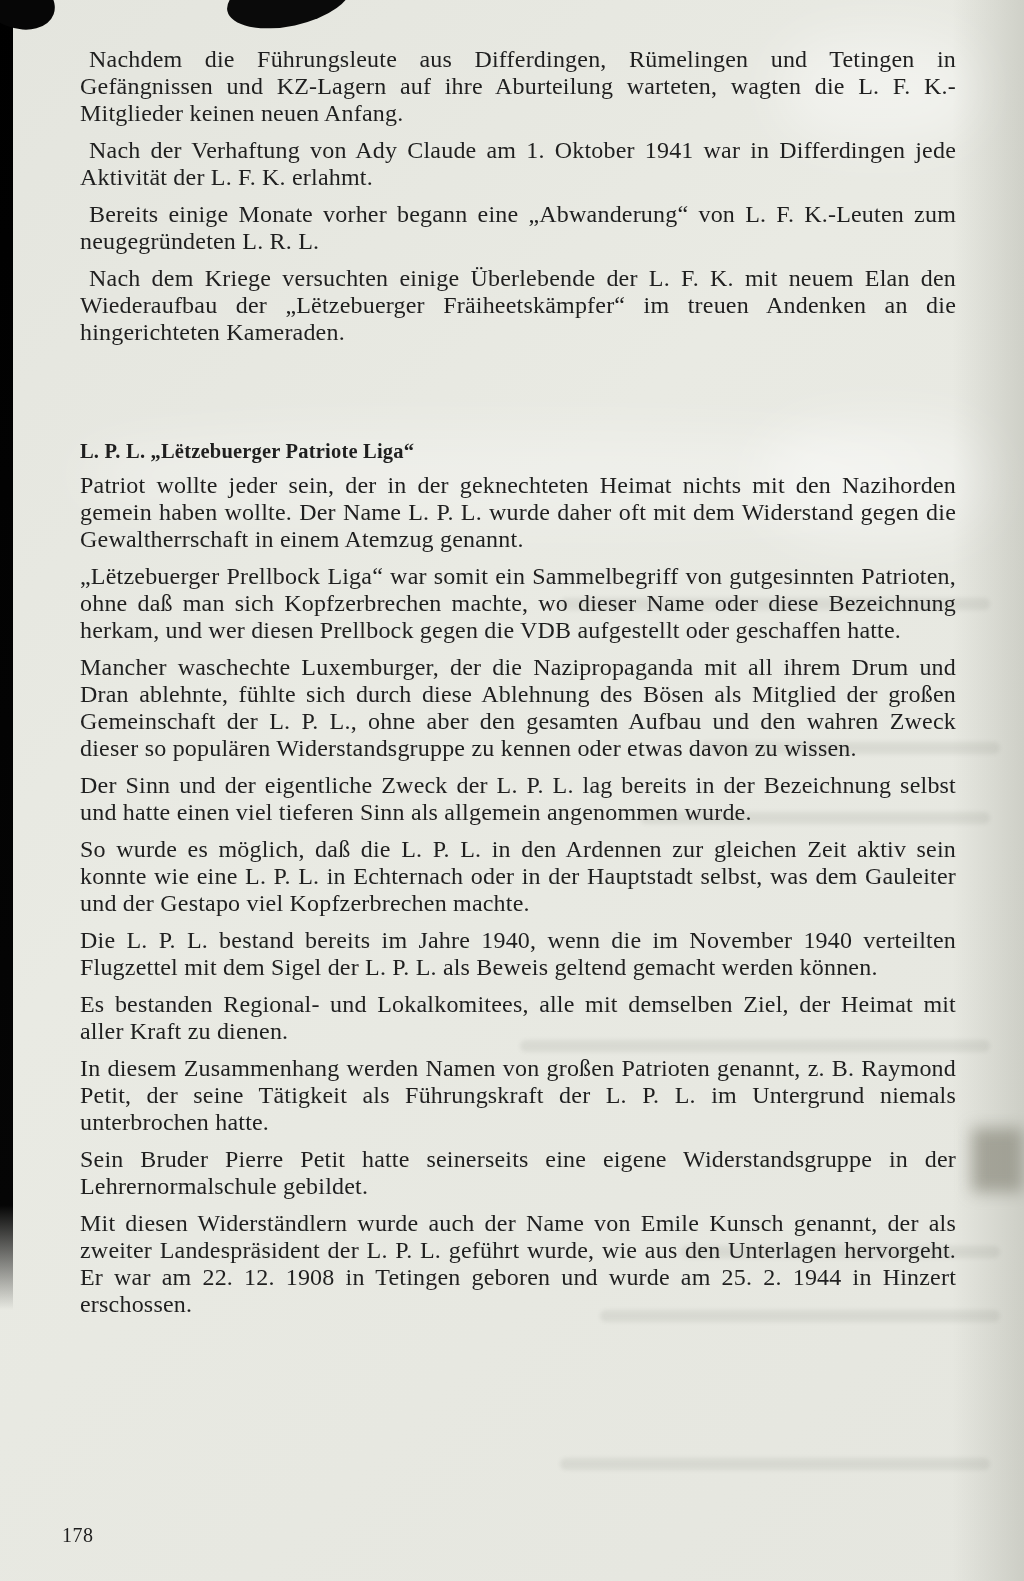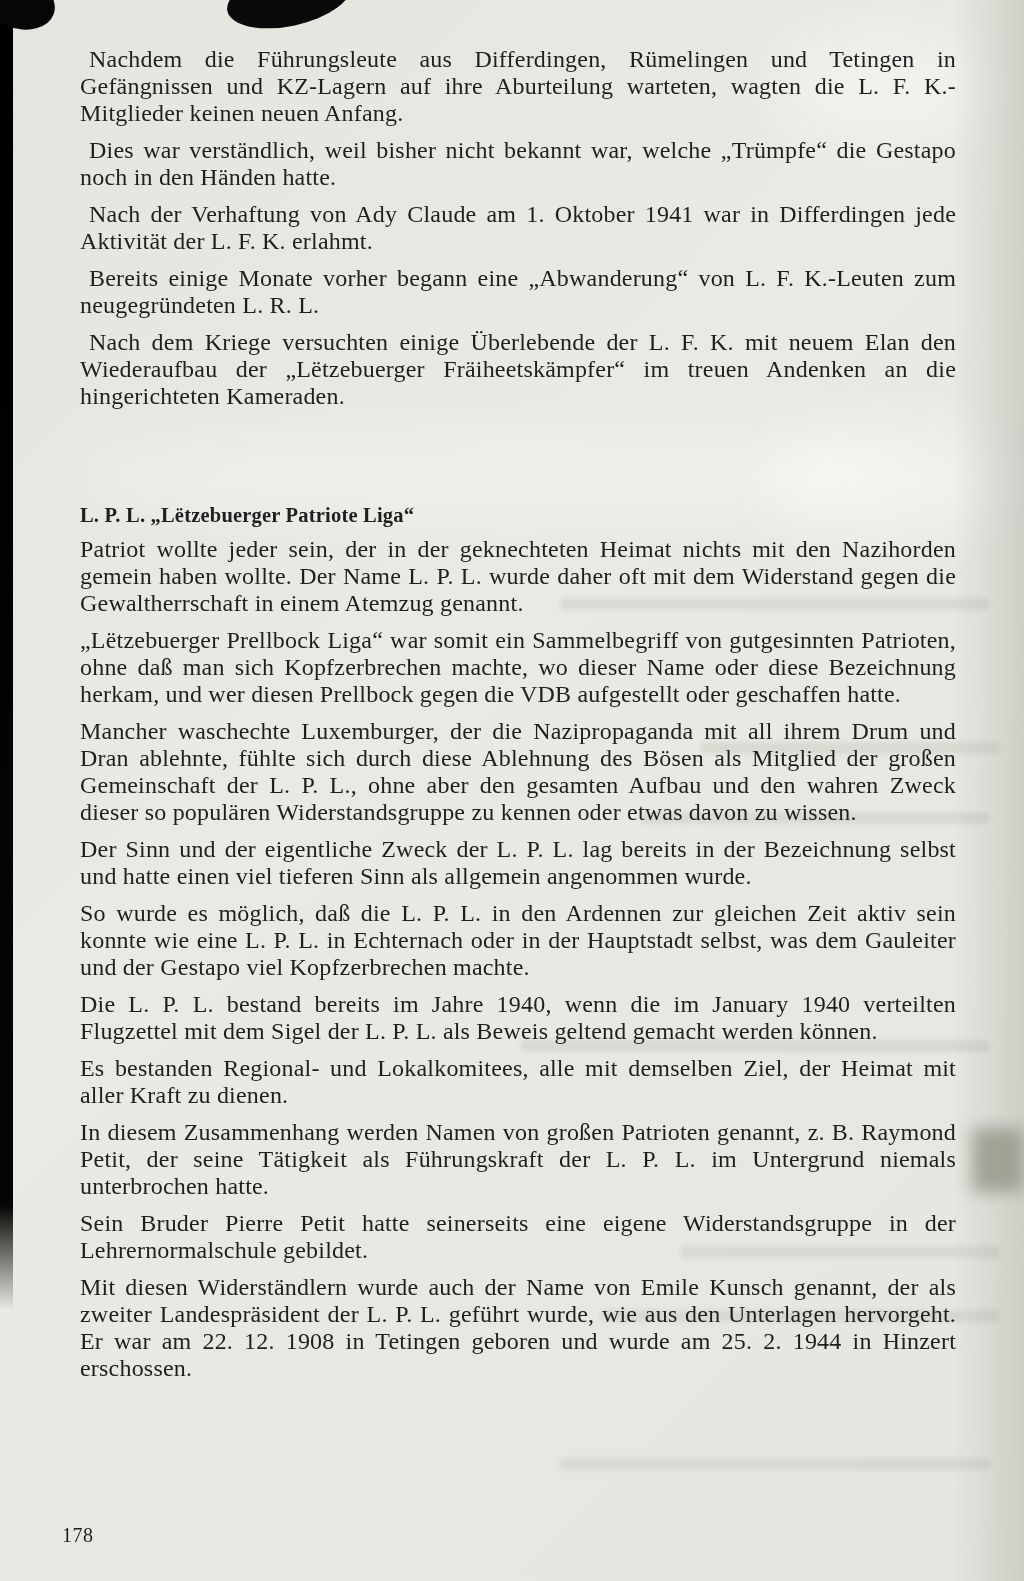--- a/index.html
+++ b/index.html
@@ -123,33 +123,32 @@
   <div class="bleed b2"></div>
   <div class="bleed b3"></div>
   <div class="bleed b4"></div>
   <div class="bleed b5"></div>
   <div class="bleed b6"></div>
   <div class="bleed b7"></div>
   <div class="smudge"></div>
 
   <div class="content">
     <p class="para indent">Nachdem die Führungsleute aus Differdingen, Rümelingen und Tetingen in Gefängnissen und KZ-Lagern auf ihre Aburteilung warteten, wagten die L. F. K.-Mitglieder keinen neuen Anfang.</p>
-    <p class="para indent">Dies war verständlich, weil bisher nicht bekannt war, welche „Trümpfe“ die Gestapo noch in den Händen hatte.</p>
     <p class="para indent">Nach der Verhaftung von Ady Claude am 1. Oktober 1941 war in Differdingen jede Aktivität der L. F. K. erlahmt.</p>
     <p class="para indent">Bereits einige Monate vorher begann eine „Abwanderung“ von L. F. K.-Leuten zum neugegründeten L. R. L.</p>
     <p class="para indent">Nach dem Kriege versuchten einige Überlebende der L. F. K. mit neuem Elan den Wiederaufbau der „Lëtzebuerger Fräiheetskämpfer“ im treuen Andenken an die hingerichteten Kameraden.</p>
 
     <h2 class="heading">L. P. L. „Lëtzebuerger Patriote Liga“</h2>
 
     <p class="para">Patriot wollte jeder sein, der in der geknechteten Heimat nichts mit den Nazihorden gemein haben wollte. Der Name L. P. L. wurde daher oft mit dem Widerstand gegen die Gewaltherrschaft in einem Atemzug genannt.</p>
     <p class="para">„Lëtzebuerger Prellbock Liga“ war somit ein Sammelbegriff von gutgesinnten Patrioten, ohne daß man sich Kopfzerbrechen machte, wo dieser Name oder diese Bezeichnung herkam, und wer diesen Prellbock gegen die VDB aufgestellt oder geschaffen hatte.</p>
     <p class="para">Mancher waschechte Luxemburger, der die Nazipropaganda mit all ihrem Drum und Dran ablehnte, fühlte sich durch diese Ablehnung des Bösen als Mitglied der großen Gemeinschaft der L. P. L., ohne aber den gesamten Aufbau und den wahren Zweck dieser so populären Widerstandsgruppe zu kennen oder etwas davon zu wissen.</p>
     <p class="para">Der Sinn und der eigentliche Zweck der L. P. L. lag bereits in der Bezeichnung selbst und hatte einen viel tieferen Sinn als allgemein angenommen wurde.</p>
     <p class="para">So wurde es möglich, daß die L. P. L. in den Ardennen zur gleichen Zeit aktiv sein konnte wie eine L. P. L. in Echternach oder in der Hauptstadt selbst, was dem Gauleiter und der Gestapo viel Kopfzerbrechen machte.</p>
-    <p class="para">Die L. P. L. bestand bereits im Jahre 1940, wenn die im January 1940 verteilten Flugzettel mit dem Sigel der L. P. L. als Beweis geltend gemacht werden können.</p>
+    <p class="para">Die L. P. L. bestand bereits im Jahre 1940, wenn die im November 1940 verteilten Flugzettel mit dem Sigel der L. P. L. als Beweis geltend gemacht werden können.</p>
     <p class="para">Es bestanden Regional- und Lokalkomitees, alle mit demselben Ziel, der Heimat mit aller Kraft zu dienen.</p>
     <p class="para">In diesem Zusammenhang werden Namen von großen Patrioten genannt, z. B. Raymond Petit, der seine Tätigkeit als Führungskraft der L. P. L. im Untergrund niemals unterbrochen hatte.</p>
     <p class="para">Sein Bruder Pierre Petit hatte seinerseits eine eigene Widerstandsgruppe in der Lehrernormalschule gebildet.</p>
     <p class="para">Mit diesen Widerständlern wurde auch der Name von Emile Kunsch genannt, der als zweiter Landespräsident der L. P. L. geführt wurde, wie aus den Unterlagen hervorgeht. Er war am 22. 12. 1908 in Tetingen geboren und wurde am 25. 2. 1944 in Hinzert erschossen.</p>
   </div>
 
   <div class="page-number">178</div>
 
   <div class="edge-left"></div>
   <div class="corner-blob"></div>

